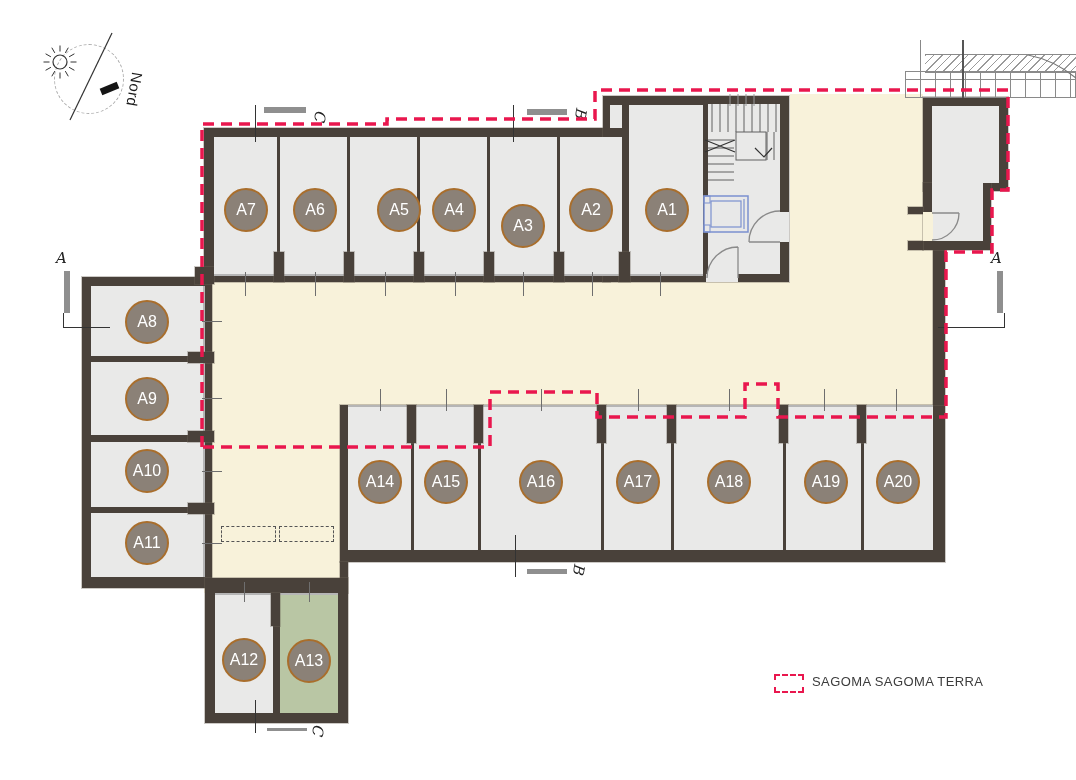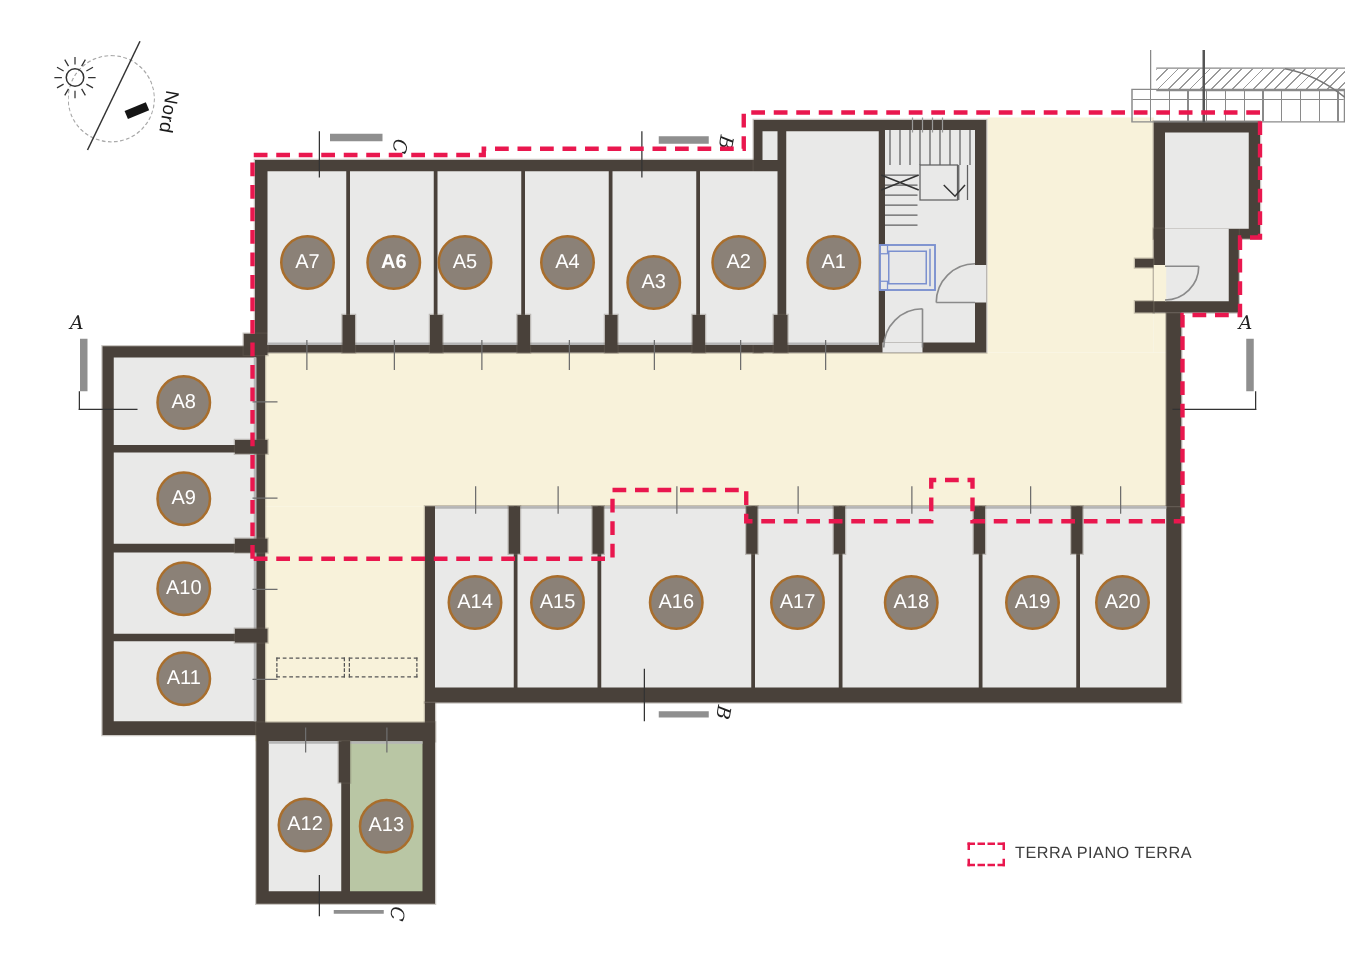--- a/index.html
+++ b/index.html
@@ -205,34 +205,34 @@
     </g>
 
     <path d="M202 447L202 124L387 124L387 119L595 119L595 90L1008 90L1008 190L992 190L992 252L946 252L946 417L778 417L778 384L745 384L745 417L597 417L597 392L490 392L490 447Z" fill="none" style="stroke:var(--outline-red,#e9174e)" stroke-width="3.5" stroke-dasharray="11 7"></path>
   </svg>
 
   <div id="badge-layer">
       <div class="badge" style="left: 645px; top: 188px;">A1</div>
       <div class="badge" style="left: 569px; top: 188px;">A2</div>
       <div class="badge" style="left: 501px; top: 204px;">A3</div>
       <div class="badge" style="left: 432px; top: 188px;">A4</div>
-      <div class="badge" style="left: 350px; top: 188px;">A5</div>
-      <div class="badge" style="left: 293px; top: 188px; font-weight: bold;">A6</div>
+      <div class="badge" style="left: 377px; top: 188px;">A5</div>
+      <div class="badge" style="left: 293px; top: 188px;">A6</div>
       <div class="badge" style="left: 224px; top: 188px;">A7</div>
       <div class="badge" style="left: 125px; top: 300px;">A8</div>
       <div class="badge" style="left: 125px; top: 377px;">A9</div>
       <div class="badge" style="left: 125px; top: 449px;">A10</div>
       <div class="badge" style="left: 125px; top: 521px;">A11</div>
       <div class="badge" style="left: 222px; top: 638px;">A12</div>
       <div class="badge" style="left: 287px; top: 639px;">A13</div>
       <div class="badge" style="left: 358px; top: 460px;">A14</div>
       <div class="badge" style="left: 424px; top: 460px;">A15</div>
       <div class="badge" style="left: 519px; top: 460px;">A16</div>
       <div class="badge" style="left: 616px; top: 460px;">A17</div>
       <div class="badge" style="left: 707px; top: 460px;">A18</div>
       <div class="badge" style="left: 804px; top: 460px;">A19</div>
       <div class="badge" style="left: 876px; top: 460px;">A20</div>
     </div>
 
   <div id="legend-swatch"></div>
-  <div id="legend-label">TERRA PIANO TERRA</div>
+  <div id="legend-label">SAGOMA SAGOMA TERRA</div>
 
 </div>
 
 </body></html>

